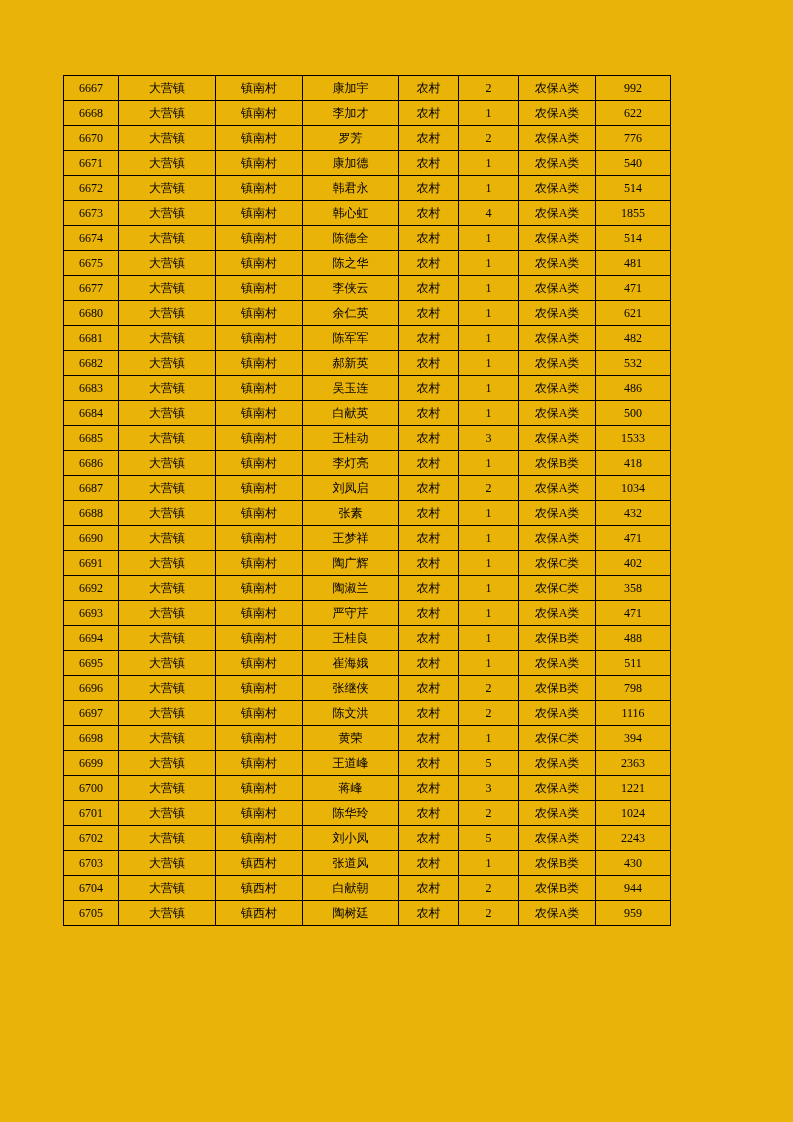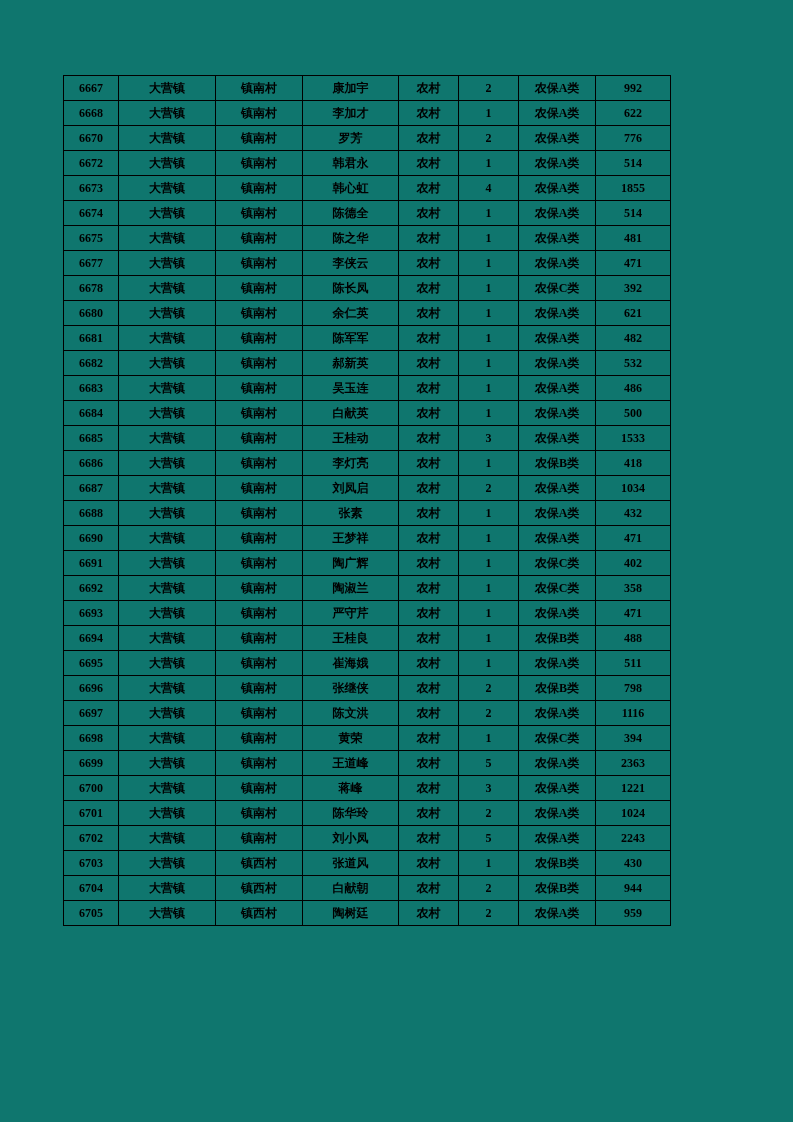--- a/index.html
+++ b/index.html
@@ -9,23 +9,22 @@
   body {
     width: 793px;
     height: 1122px;
     background: #ffffff;
     font-family: "Liberation Serif", "DejaVu Serif", serif;
   }
   .page {
     position: relative;
     width: 793px;
     height: 1122px;
-    background: #0f766e;
+    background: #eab308;
     overflow: hidden;
-    font-weight: bold;
   }
   table.data-table {
     position: absolute;
     left: 63px;
     top: 75px;
     border-collapse: collapse;
     table-layout: fixed;
     width: 607px;
   }
   table.data-table td {
@@ -81,20 +80,30 @@
           <td>6670</td>
           <td>大营镇</td>
           <td>镇南村</td>
           <td>罗芳</td>
           <td>农村</td>
           <td>2</td>
           <td>农保A类</td>
           <td>776</td>
         </tr>
         <tr>
+          <td>6671</td>
+          <td>大营镇</td>
+          <td>镇南村</td>
+          <td>康加德</td>
+          <td>农村</td>
+          <td>1</td>
+          <td>农保A类</td>
+          <td>540</td>
+        </tr>
+        <tr>
           <td>6672</td>
           <td>大营镇</td>
           <td>镇南村</td>
           <td>韩君永</td>
           <td>农村</td>
           <td>1</td>
           <td>农保A类</td>
           <td>514</td>
         </tr>
         <tr>
@@ -129,30 +138,20 @@
         </tr>
         <tr>
           <td>6677</td>
           <td>大营镇</td>
           <td>镇南村</td>
           <td>李侠云</td>
           <td>农村</td>
           <td>1</td>
           <td>农保A类</td>
           <td>471</td>
-        </tr>
-        <tr>
-          <td>6678</td>
-          <td>大营镇</td>
-          <td>镇南村</td>
-          <td>陈长凤</td>
-          <td>农村</td>
-          <td>1</td>
-          <td>农保C类</td>
-          <td>392</td>
         </tr>
         <tr>
           <td>6680</td>
           <td>大营镇</td>
           <td>镇南村</td>
           <td>余仁英</td>
           <td>农村</td>
           <td>1</td>
           <td>农保A类</td>
           <td>621</td>

